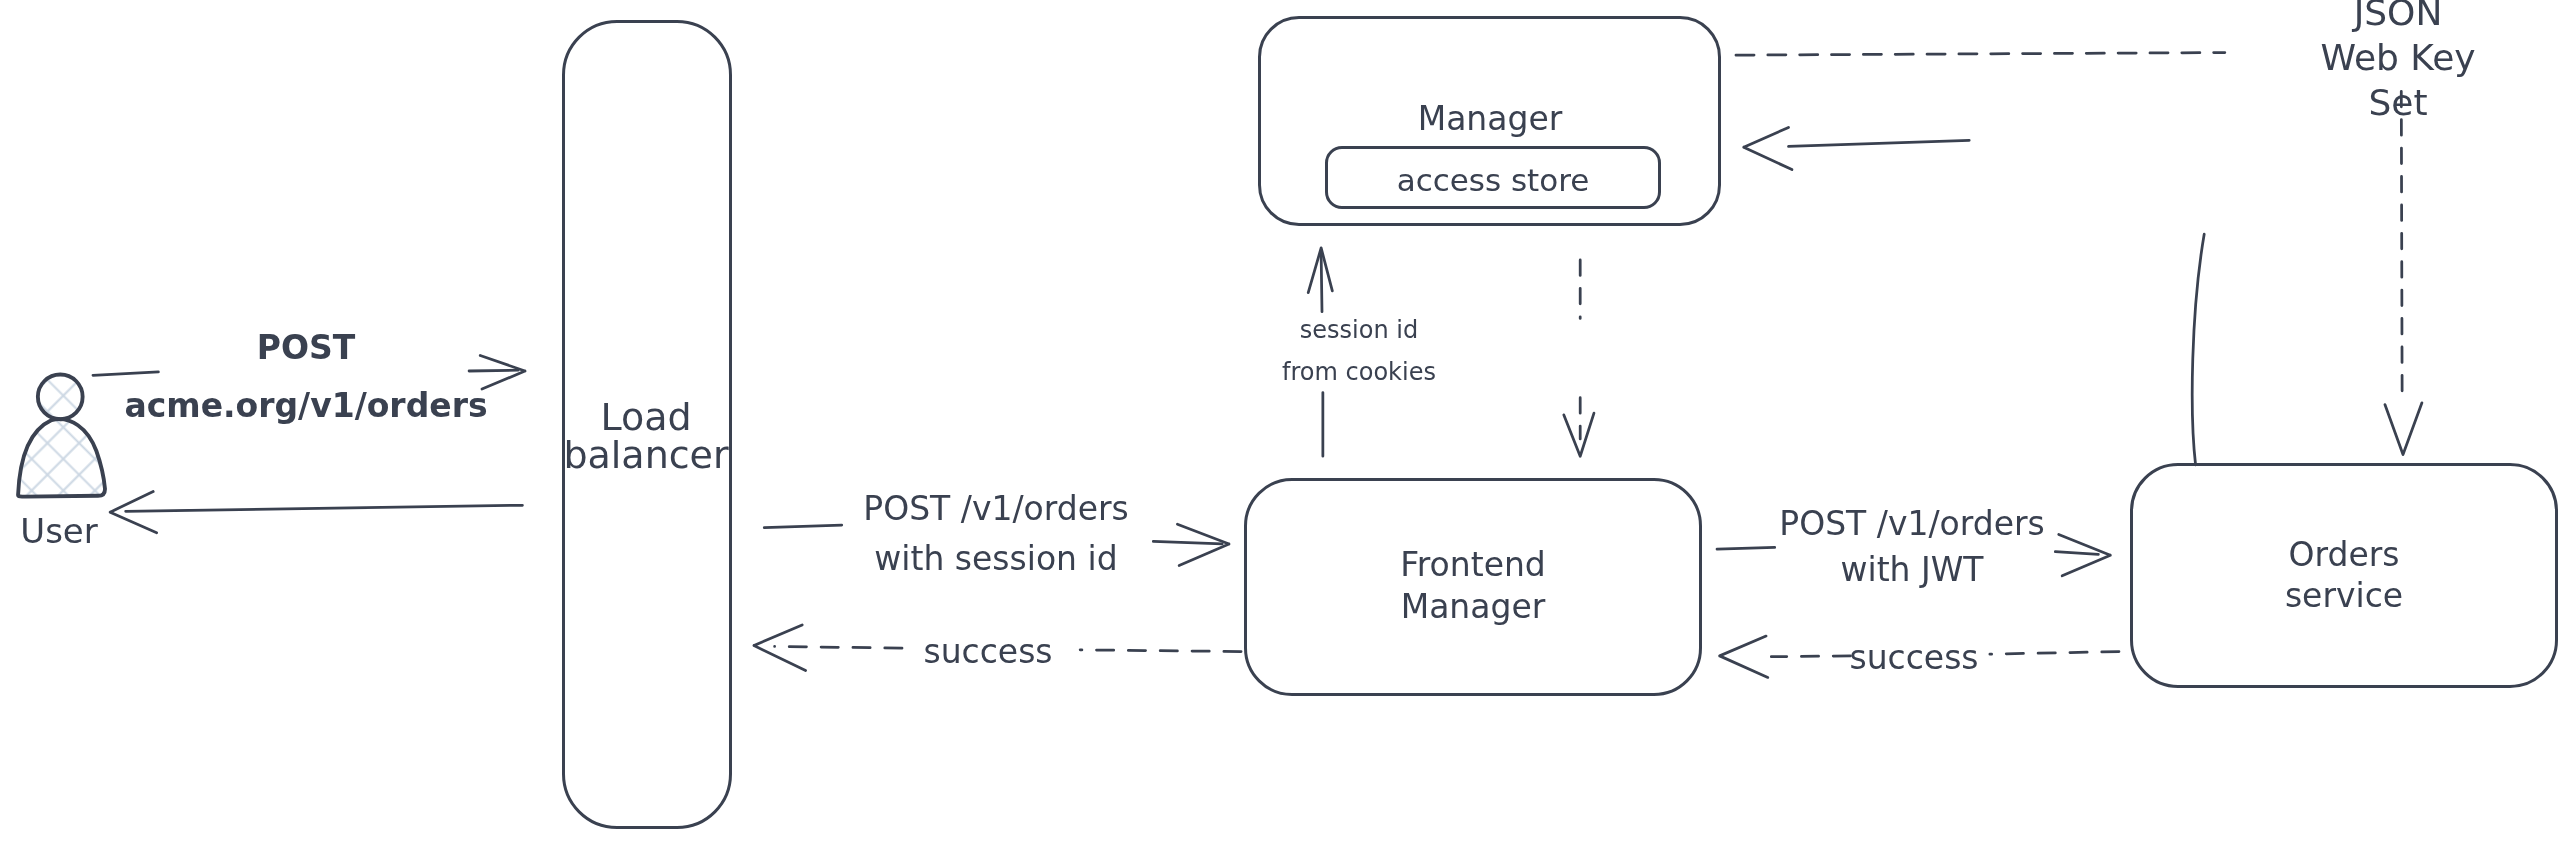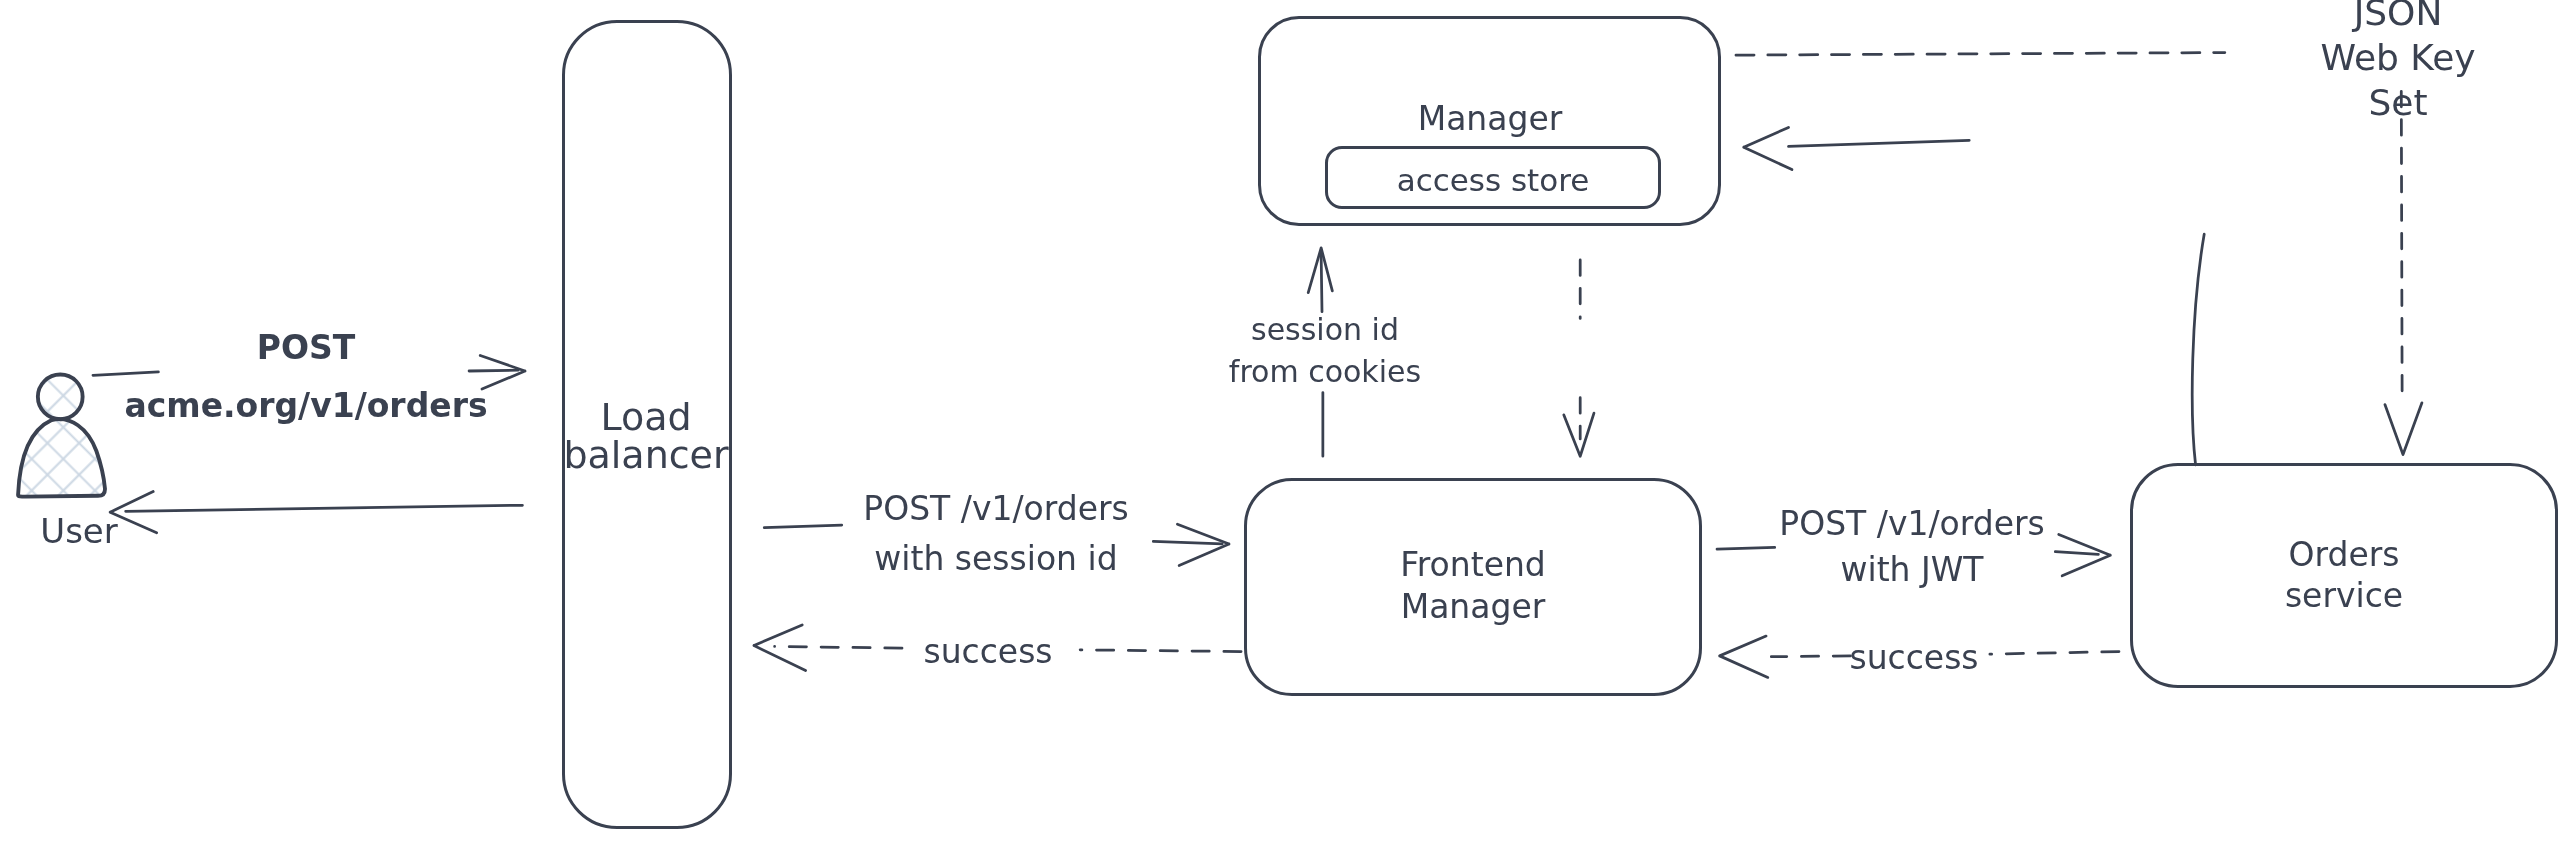--- a/index.html
+++ b/index.html
@@ -30,28 +30,28 @@
     text-align:center;
     color:var(--ink);
     line-height:1.25;
   }
   
   #lbl-load-balancer{left:646px;top:436px;font-size:38px;line-height:38px;}
   #lbl-frontier{left:1490px;top:119px;font-size:33px;}
   #lbl-session-store{left:1493px;top:180px;font-size:31px;}
   #lbl-frontend-manager{left:1473px;top:586px;font-size:33px;line-height:42px;text-align:center;}
   #lbl-orders-service{left:2344px;top:575px;font-size:33px;}
-  #lbl-user{left:59px;top:531px;font-size:34px;margin-left:20px;}
+  #lbl-user{left:59px;top:531px;font-size:34px;}
   
   #lbl-post-orders{left:306px;top:377px;font-size:33px;line-height:58px;font-weight:bold;}
   #lbl-post-session{left:996px;top:534px;font-size:33px;line-height:50px;}
   #lbl-success-left{left:988px;top:652px;font-size:33px;}
   #lbl-post-jwt{left:1912px;top:547px;font-size:33px;line-height:46px;}
   #lbl-success-right{left:1914px;top:658px;font-size:33px;}
-  #lbl-session-cookies{left:1325px;top:351px;font-size:30px;line-height:42px;}
+  #lbl-session-cookies{left:1359px;top:351px;font-size:24px;line-height:42px;}
   #lbl-access-token{left:1578px;top:361px;font-size:33px;line-height:43px;}
   #lbl-fetch-key{left:2153px;top:170px;font-size:33px;line-height:40px;}
   #lbl-jwks{left:2398px;top:57px;font-size:36px;}
 </style>
 </head>
 <body>
 
 <div id="canvas">
 
   <svg id="wires" viewBox="0 0 2993 984" xmlns="http://www.w3.org/2000/svg">

